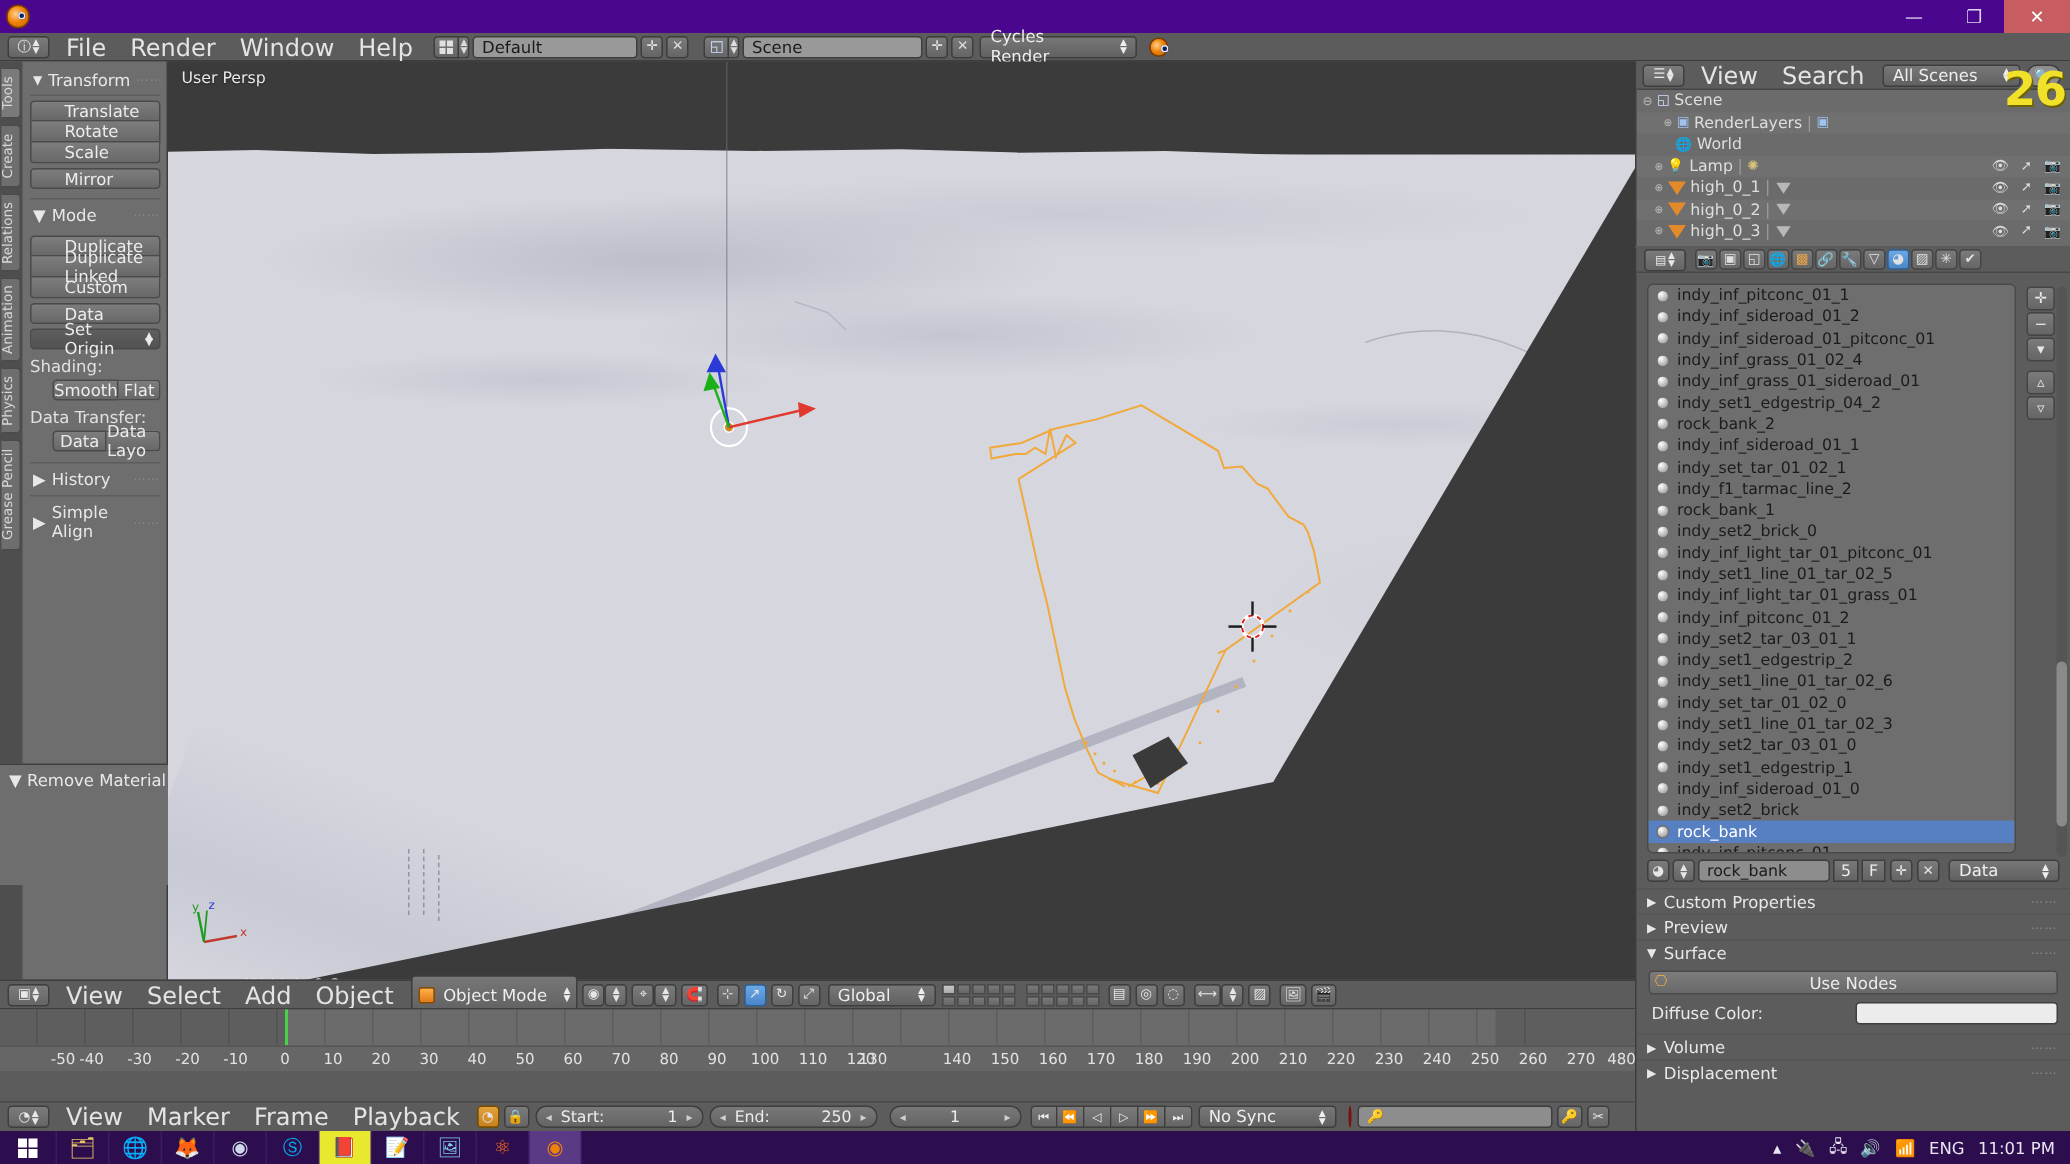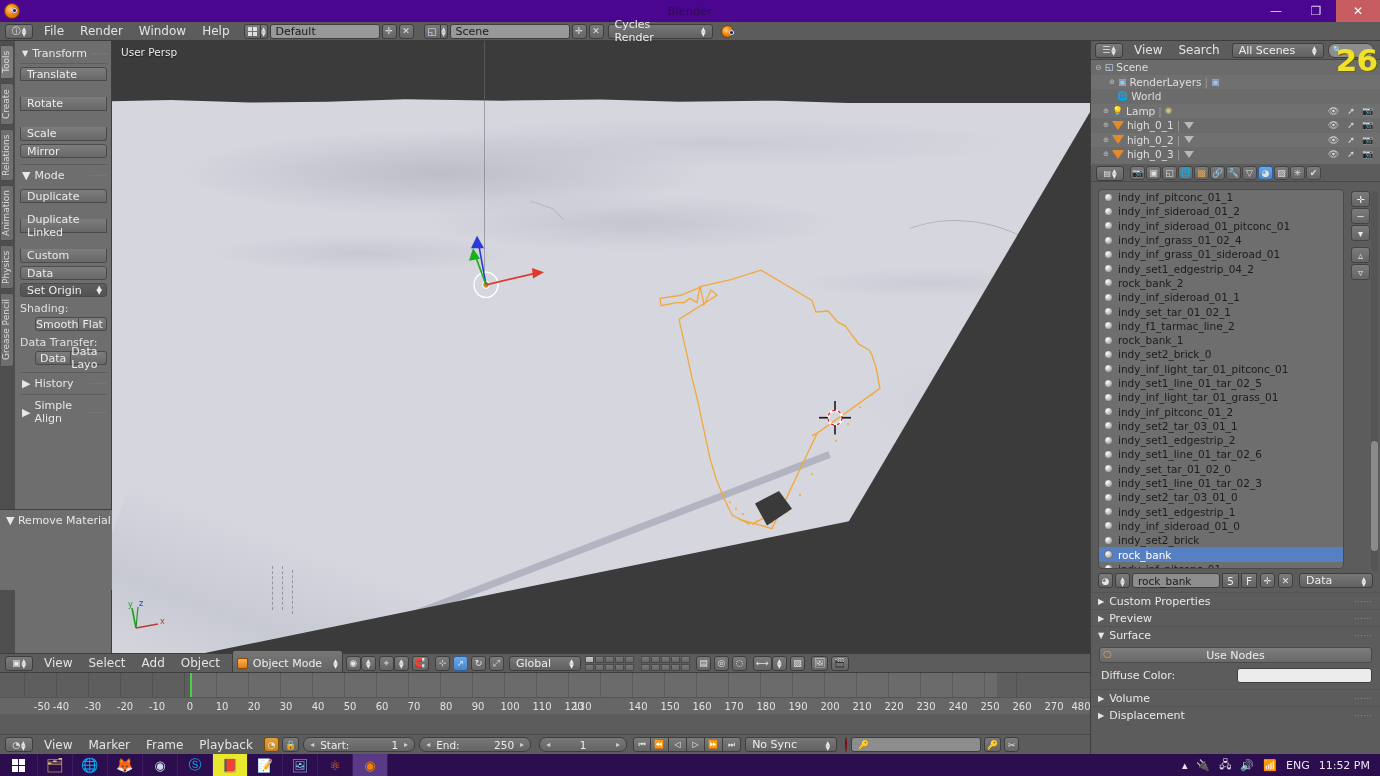--- a/index.html
+++ b/index.html
@@ -55,21 +55,21 @@
     border-bottom: 1px solid #3c3c3c;
   }
   .editor-type-btn {
     width: 28px; height: 15px; margin: 0 3px 0 5px;
     background: linear-gradient(#7b7b7b,#656565);
     border: 1px solid #3e3e3e; border-radius: 3px;
     display: flex; align-items: center; justify-content: center; gap:1px;
     color: #e8e8e8; font-size: 9px;
   }
   .menu-item {
-    padding: 2px 8px; color: #e4e4e4; font-size: 12px;
+    padding: 2px 8px; color: #e4e4e4; font-size: 16px;
   }
   .sep-ctl { display: flex; align-items: center; margin-left: 6px; }
   .icon-box {
     width: 17px; height: 15px; background: linear-gradient(#7b7b7b,#656565);
     border: 1px solid #3e3e3e; border-radius: 3px 0 0 3px;
     display: flex; align-items: center; justify-content: center;
   }
   .mini-grid { display:grid; grid-template-columns: 4px 4px; gap:1px; }
   .mini-grid i { display:block; width:4px; height:4px; background:#e0e0e0; }
   .spin-arrows { width:7px; height:15px; background: linear-gradient(#7b7b7b,#656565);
@@ -112,24 +112,24 @@
     color: #e8e8e8; font-size: 11px; padding: 2px 0 3px 2px;
     display: flex; align-items: center; gap: 4px;
     border-bottom: 1px solid #5d5d5d;
   }
   .panel-header .tri { font-size: 8px; }
   .panel-header .grip { margin-left:auto; color:#8a8a8a; font-size:8px; letter-spacing:1px; }
   .tbtn {
     height: 14px; margin-top: 3px; width: 100%;
     background: linear-gradient(#7d7d7d,#686868);
     border: 1px solid #4a4a4a; border-radius: 3px;
-    color: #ececec; font-size: 11px; display: flex; align-items: center; padding-left: 6px;
+    color: #ececec; font-size: 11px; display: flex; align-items: center; padding-left: 22px;
   }
   .tbtn.dark { background: linear-gradient(#5e5e5e,#525252); }
-  .tbtn.grp { border-radius: 0; margin-top: 16px; border-top: none; }
+  .tbtn.grp { border-radius: 0; margin-top: 0; border-top: none; }
   .tbtn.grp-top { border-radius: 3px 3px 0 0; }
   .tbtn.grp-bot { border-radius: 0 0 3px 3px; }
   .tbtn .sp { margin-left:auto; margin-right:4px; font-size:7px; display:flex; flex-direction:column; line-height:4px;}
   .sublabel { color: #e0e0e0; font-size: 11px; margin-top: 5px; }
   .btnrow { display: flex; gap: 0; margin-top: 2px; margin-left: 15px; }
   .btnrow .tbtn { margin-top: 0; justify-content: center; padding-left: 0; }
   .btnrow .tbtn:first-child { border-radius: 3px 0 0 3px; }
   .btnrow .tbtn:last-child { border-radius: 0 3px 3px 0; border-left: none; }
   .panel-sub { color:#e8e8e8; font-size:11px; padding:4px 0 4px 2px; border-top:1px solid #5d5d5d; display:flex; gap:4px; align-items:center; }
   .panel-sub .grip { margin-left:auto; color:#8a8a8a; font-size:8px; letter-spacing:1px;}
@@ -335,21 +335,20 @@
     text-shadow: 1px 1px 0 #6a6300;
   }
 </style>
 </head>
 <body>
 
 <div id="app">
 
   <div class="titlebar">
     <span class="blender-logo-sm"></span>
-    <span class="wtitle">Blender</span>
     <div class="wbtns">
       <div class="wbtn">—</div>
       <div class="wbtn">❐</div>
       <div class="wbtn close">✕</div>
     </div>
   </div>
 
   <div class="blender">
 
     <div class="topbar">
@@ -1070,16 +1069,16 @@
         <span style="font-size:13px;color:#f0820a;">◉</span>
       </div>
 
     <div class="tb-right">
       <span>▴</span>
       <span>🔌</span>
       <span>🖧</span>
       <span>🔊</span>
       <span>📶</span>
       <span>ENG</span>
-      <span>11:52 PM</span>
+      <span>11:01 PM</span>
     </div>
   </div>
 </div>
 
 </body></html>

